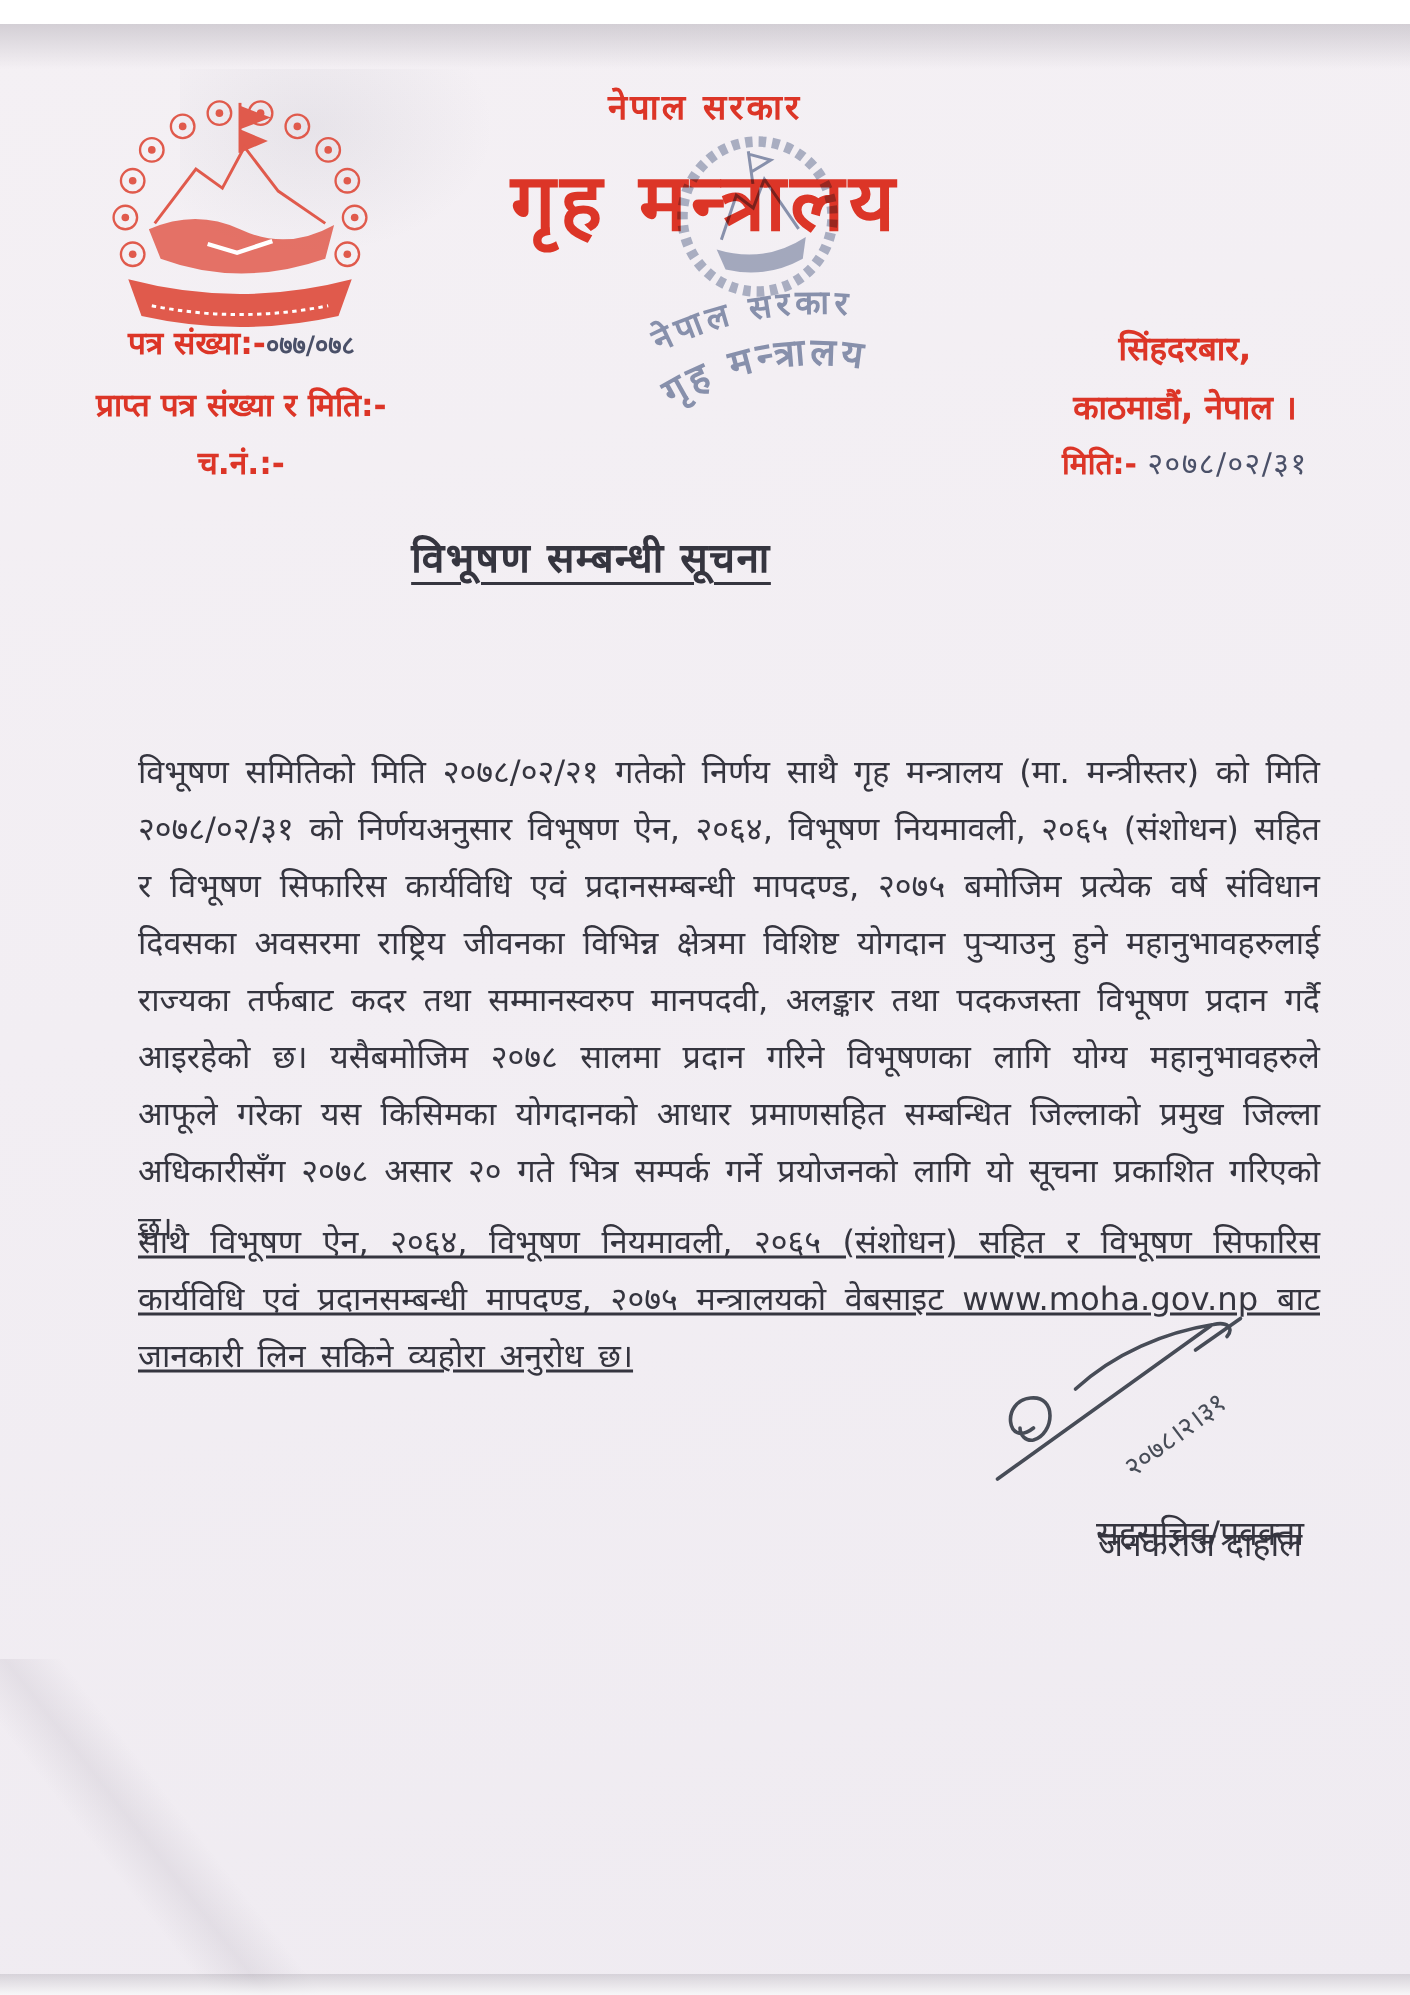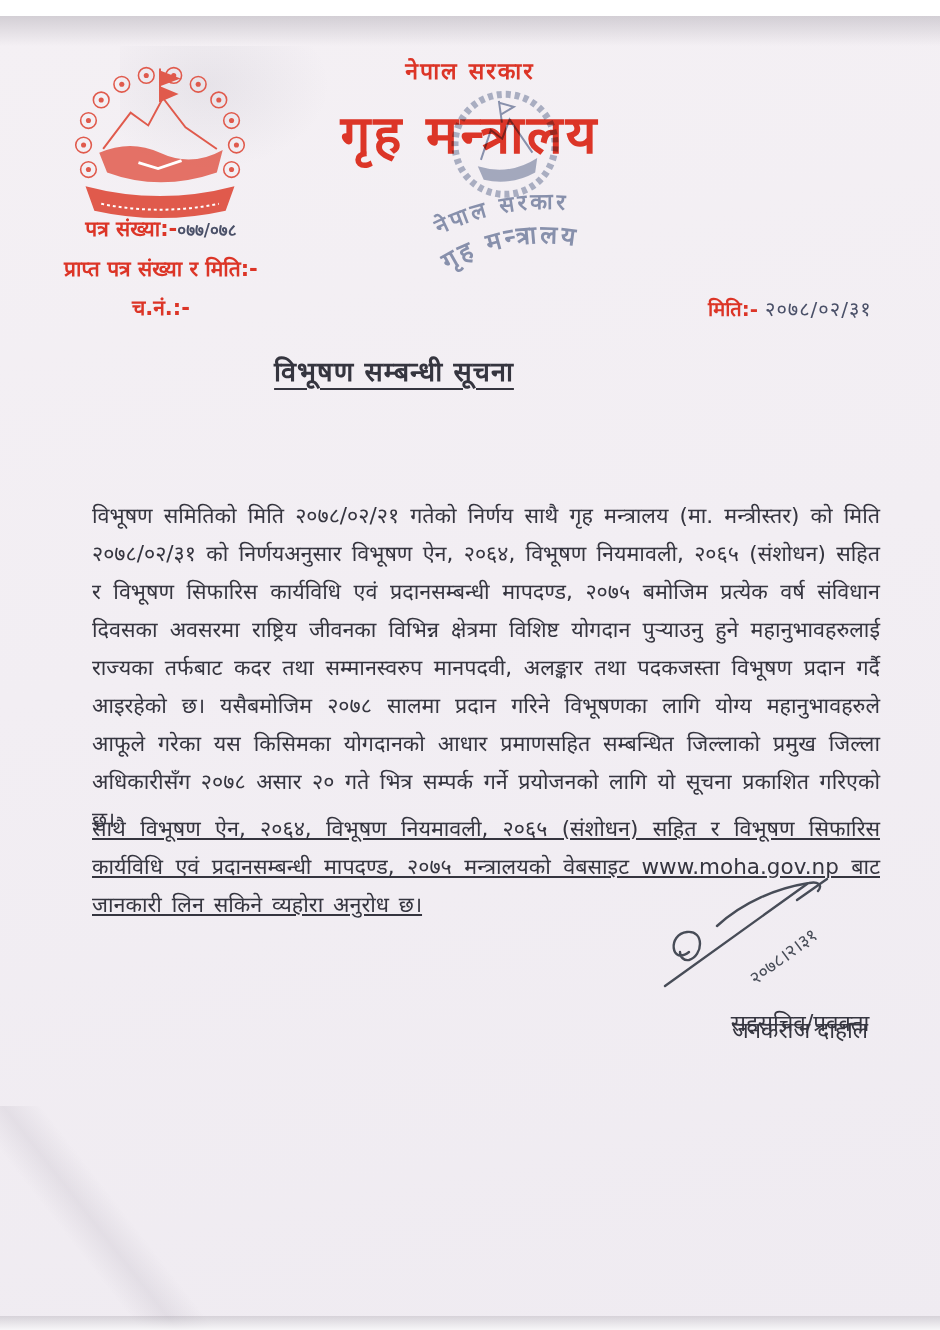--- a/index.html
+++ b/index.html
@@ -150,20 +150,24 @@
   </svg>
 
   <div class="abs meta-left">
     <div>
       <span class="red">पत्र संख्या:-</span><span class="navy val">०७७/०७८</span>
     </div>
     <div class="red">प्राप्त पत्र संख्या र मिति:-</div>
     <div class="red">च.नं.:-</div>
   </div>
 
+  <div class="abs addr red">
+    <div>सिंहदरबार,</div>
+    <div>काठमाडौं, नेपाल ।</div>
+  </div>
   <div class="abs date-line">
     <span class="red">मिति:-</span>
     <span class="navy val">२०७८/०२/३१</span>
   </div>
 
   <div class="abs title ink">
     <span>विभूषण सम्बन्धी सूचना</span>
   </div>
 
   <div class="abs body-text para1 ink">विभूषण समितिको मिति २०७८/०२/२१ गतेको निर्णय साथै गृह मन्त्रालय (मा. मन्त्रीस्तर) को मिति २०७८/०२/३१ को निर्णयअनुसार विभूषण ऐन, २०६४, विभूषण नियमावली, २०६५ (संशोधन) सहित र विभूषण सिफारिस कार्यविधि एवं प्रदानसम्बन्धी मापदण्ड, २०७५ बमोजिम प्रत्येक वर्ष संविधान दिवसका अवसरमा राष्ट्रिय जीवनका विभिन्न क्षेत्रमा विशिष्ट योगदान पुर्‍याउनु हुने महानुभावहरुलाई राज्यका तर्फबाट कदर तथा सम्मानस्वरुप मानपदवी, अलङ्कार तथा पदकजस्ता विभूषण प्रदान गर्दै आइरहेको छ। यसैबमोजिम २०७८ सालमा प्रदान गरिने विभूषणका लागि योग्य महानुभावहरुले आफूले गरेका यस किसिमका योगदानको आधार प्रमाणसहित सम्बन्धित जिल्लाको प्रमुख जिल्ला अधिकारीसँग २०७८ असार २० गते भित्र सम्पर्क गर्ने प्रयोजनको लागि यो सूचना प्रकाशित गरिएको छ।</div>

